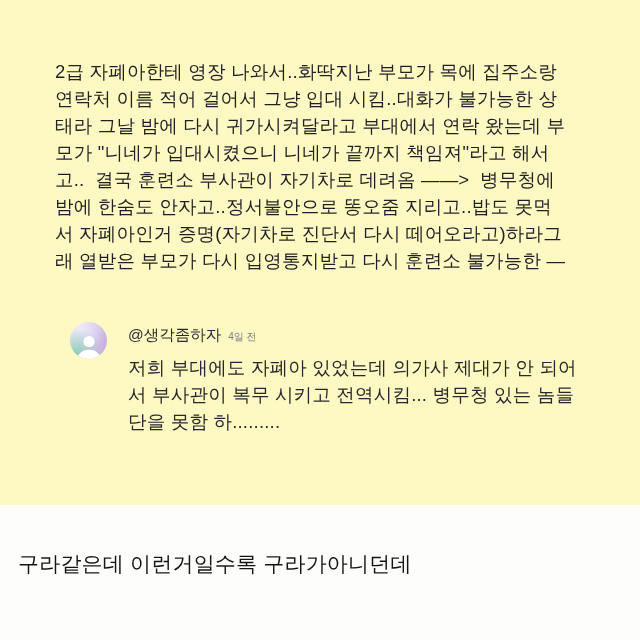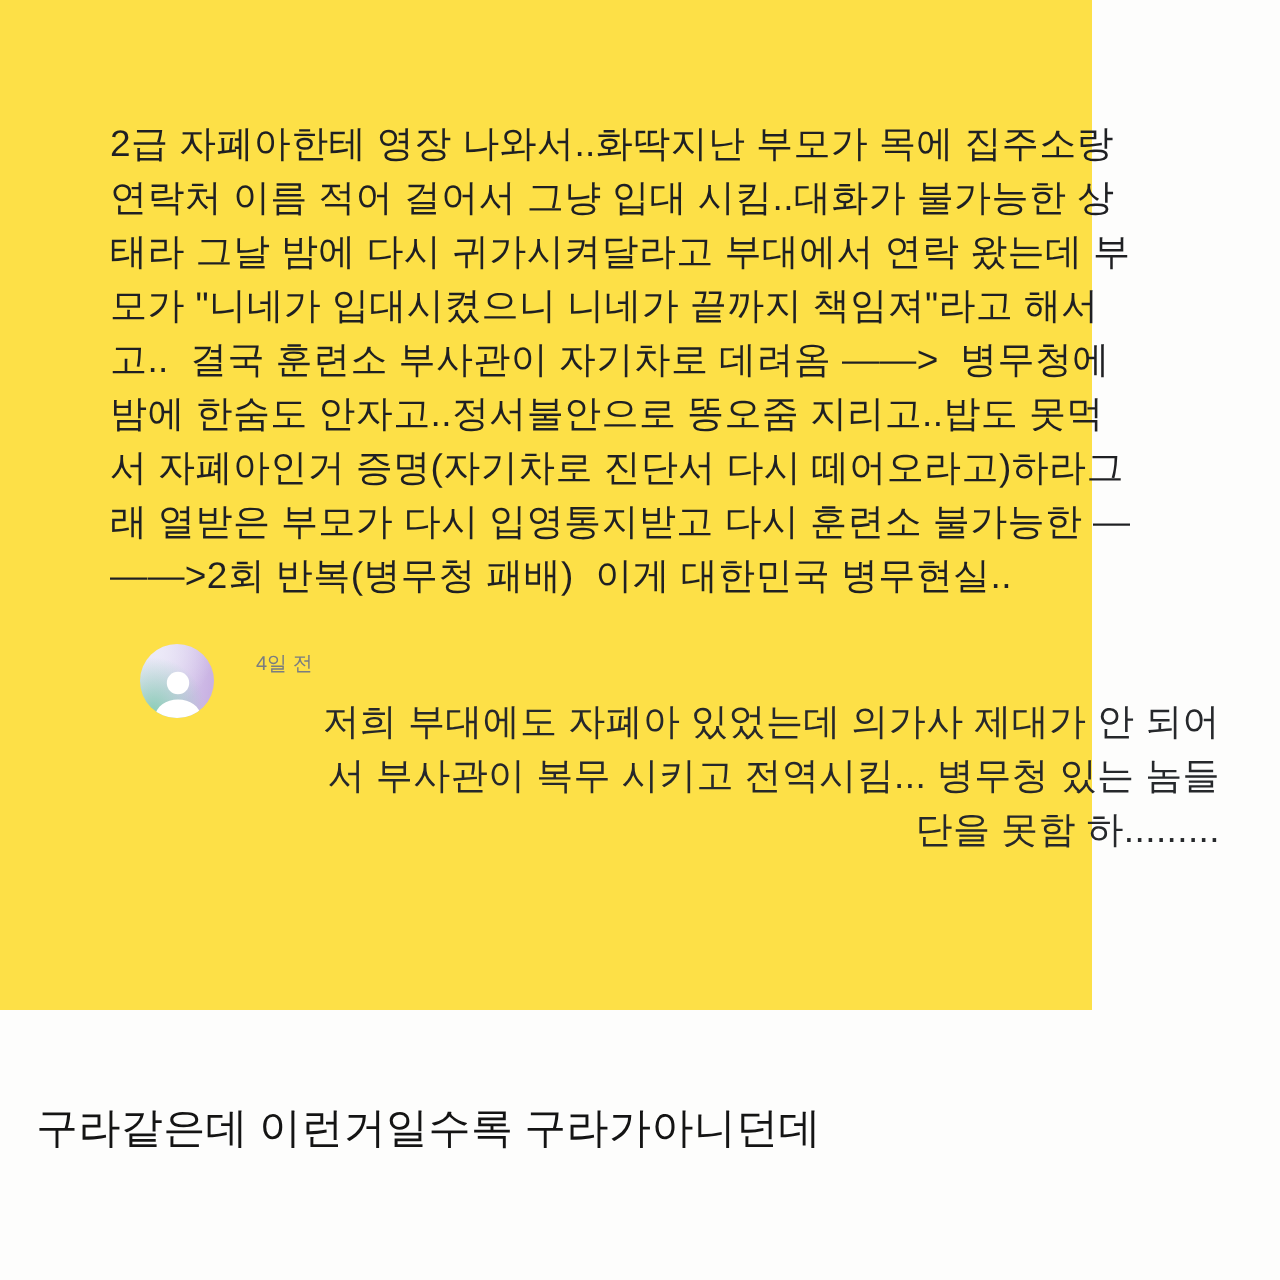--- a/index.html
+++ b/index.html
@@ -12,22 +12,22 @@
     font-family: "Liberation Sans", "DejaVu Sans", sans-serif;
     color: #202124;
     overflow: hidden;
     -webkit-font-smoothing: antialiased;
   }
 
   
   .screenshot-area {
     position: absolute;
     left: 0; top: 0;
-    width: 546px; height: 505px;
-    background: #fde047;
+    width: 640px; height: 505px;
+    background: #fef9c3;
   }
 
   
   .post-text {
     position: absolute;
     left: 55px; top: 58px;
     width: 555px;
   }
   .post-line {
     white-space: pre;
@@ -79,63 +79,61 @@
     font-size: 10px;
     color: #7a7d80;
     cursor: pointer;
   }
   .comment-line {
     white-space: pre;
     font-size: 18.5px;
     line-height: 27px;
     color: #26282b;
     letter-spacing: 0.2px;
-    text-align: right;
   }
 
   
   .caption {
     position: absolute;
     left: 18px; top: 550px;
     font-size: 21px;
     line-height: 28px;
     color: #141414;
     letter-spacing: 0.2px;
     white-space: pre;
-    font-family: Liberation Serif, serif;
   }
 </style>
 </head>
 <body>
 
 <div class="screenshot-area">
 
   <div class="post-text">
     <div class="post-line">2급 자폐아한테 영장 나와서..화딱지난 부모가 목에 집주소랑</div>
     <div class="post-line">연락처 이름 적어 걸어서 그냥 입대 시킴..대화가 불가능한 상</div>
     <div class="post-line">태라 그날 밤에 다시 귀가시켜달라고 부대에서 연락 왔는데 부</div>
     <div class="post-line">모가 "니네가 입대시켰으니 니네가 끝까지 책임져"라고 해서</div>
     <div class="post-line">고..  결국 훈련소 부사관이 자기차로 데려옴 ——&gt;  병무청에</div>
     <div class="post-line">밤에 한숨도 안자고..정서불안으로 똥오줌 지리고..밥도 못먹</div>
     <div class="post-line">서 자폐아인거 증명(자기차로 진단서 다시 떼어오라고)하라그</div>
     <div class="post-line">래 열받은 부모가 다시 입영통지받고 다시 훈련소 불가능한 —</div>
-    <div class="post-line">——&gt;2회 반복(병무청 패배)  이게 대한민국 병무현실..</div>
   </div>
 
   <div class="comment-row">
     <div class="avatar" style="--av-c1: #eceaf8; --av-c2: #c9b2e3; --av-c3: #8fceba;">
       <span>
         <svg viewBox="0 0 27 29" xmlns="http://www.w3.org/2000/svg">
           <circle cx="13.5" cy="9.5" r="5.6" fill="#ffffff"></circle>
           <path d="M1.5 29c0-7.2 5.4-11.2 12-11.2s12 4 12 11.2z" fill="#ffffff"></path>
         </svg>
       </span>
     </div>
     <div class="comment-main">
       <div class="comment-header">
+        <span class="comment-author">@생각좀하자</span>
         <span class="comment-timestamp">4일 전</span>
       </div>
       <div>
         <div class="comment-line">저희 부대에도 자폐아 있었는데 의가사 제대가 안 되어</div>
         <div class="comment-line">서 부사관이 복무 시키고 전역시킴... 병무청 있는 놈들</div>
         <div class="comment-line">단을 못함 하.........</div>
       </div>
     </div>
   </div>
 

